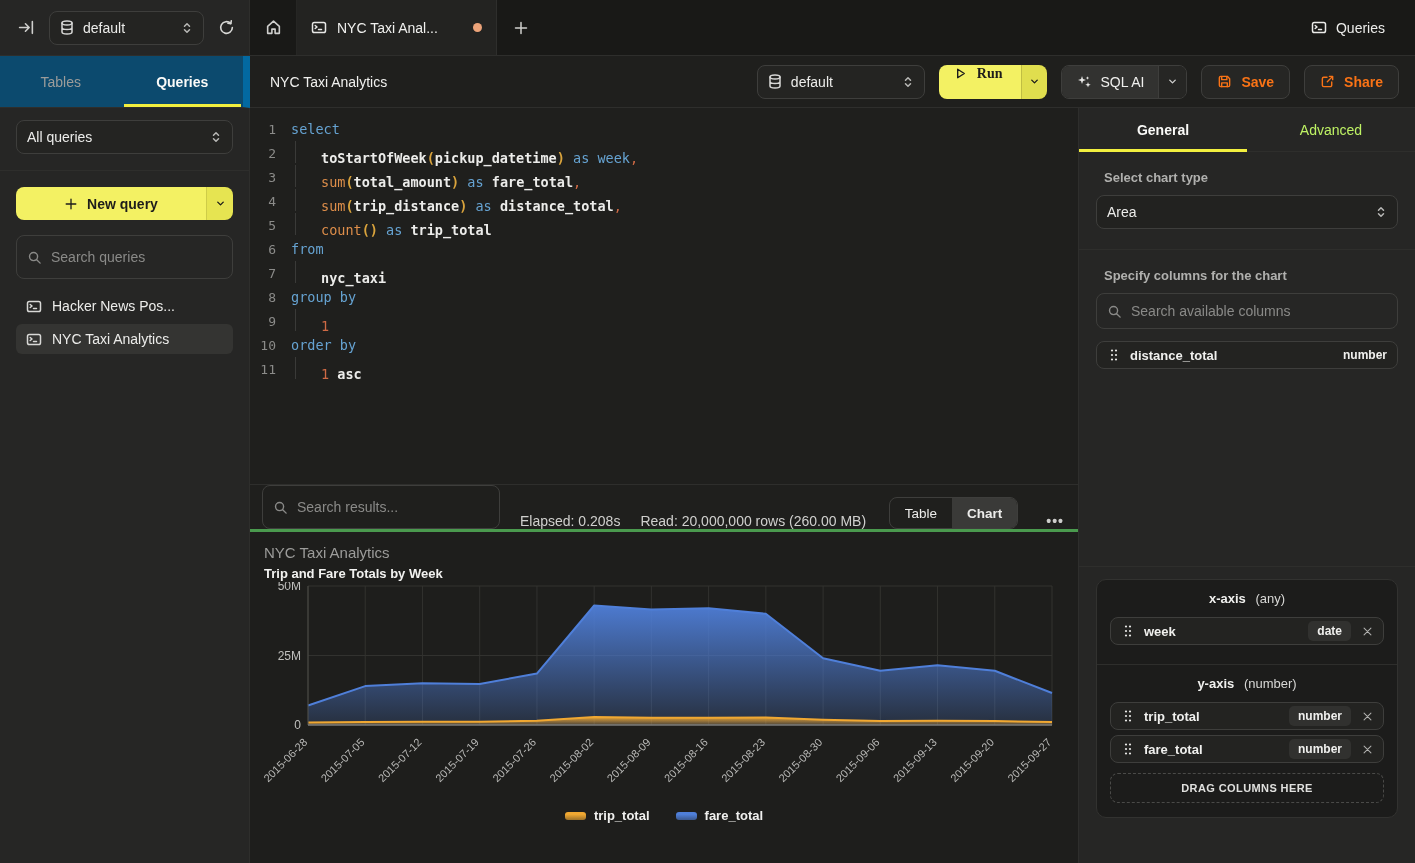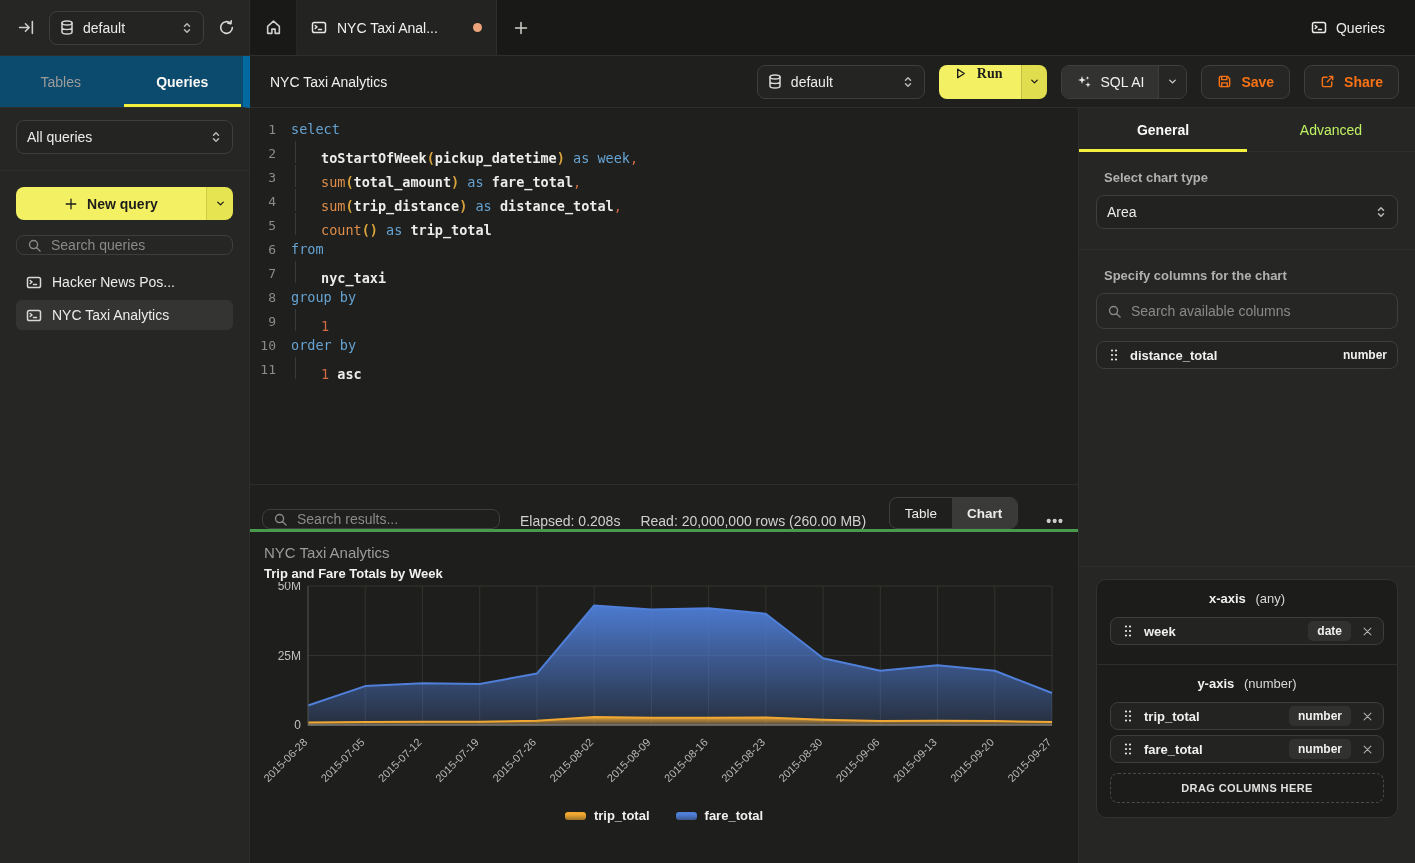--- a/index.html
+++ b/index.html
@@ -41,21 +41,21 @@
   .btn-ai-main { display:flex; align-items:center; gap:9px; padding:0 14px; background:#323230; color:#f0f0ee; font-size:14px; }
   .btn-ai-caret { width:28px; background:#262624; display:flex; align-items:center; justify-content:center; border-left:1px solid #3e3e3c; color:#cfcfcd; }
   .btn { display:flex; align-items:center; gap:9px; height:34px; padding:0 15px; border:1px solid #3e3e3c; border-radius:8px; background:#262624; color:#f97316; font-size:14px; font-weight:bold; cursor:pointer; }
 
   
   #sidebar { position:absolute; left:0; top:108px; width:250px; height:755px; background:#262625; border-right:1px solid #2e2e2c; padding:12px 16px; }
   #sidebar hr { border:none; border-top:1px solid #2e2e2c; margin:16px -16px 16px; }
   .split-yellow { display:flex; height:33px; border-radius:8px; overflow:hidden; cursor:pointer; }
   .btn-newq-main { flex:1; display:flex; align-items:center; justify-content:center; gap:9px; background:#f3f163; color:#1d1d1b; font-weight:bold; font-size:14px; }
   .btn-newq-caret { width:27px; background:#e6e451; display:flex; align-items:center; justify-content:center; border-left:1px solid rgba(0,0,0,.10); }
-  .search-box { display:flex; align-items:center; gap:9px; height:20px; border:1px solid #3e3e3c; border-radius:8px; padding:0 10px; color:#8a8a88; }
+  .search-box { display:flex; align-items:center; gap:9px; height:44px; border:1px solid #3e3e3c; border-radius:8px; padding:0 10px; color:#8a8a88; }
   .search-box input { flex:1; background:transparent; border:none; outline:none; color:#ececea; font-size:14px; font-family:inherit; min-width:0; }
   .search-box input::placeholder { color:#8a8a88; }
   #sidebar .search-box { margin-top:15px; }
   #query-list { margin-top:12px; }
   .q-item { display:flex; align-items:center; gap:10px; height:30px; padding:0 10px; border-radius:6px; color:#ececea; font-size:14px; margin-bottom:3px; cursor:pointer; }
   .q-item.active { background:#343432; }
   .q-item .ic { color:#d8d8d6; }
   .q-item .q-label { white-space:nowrap; overflow:hidden; }
 
   

